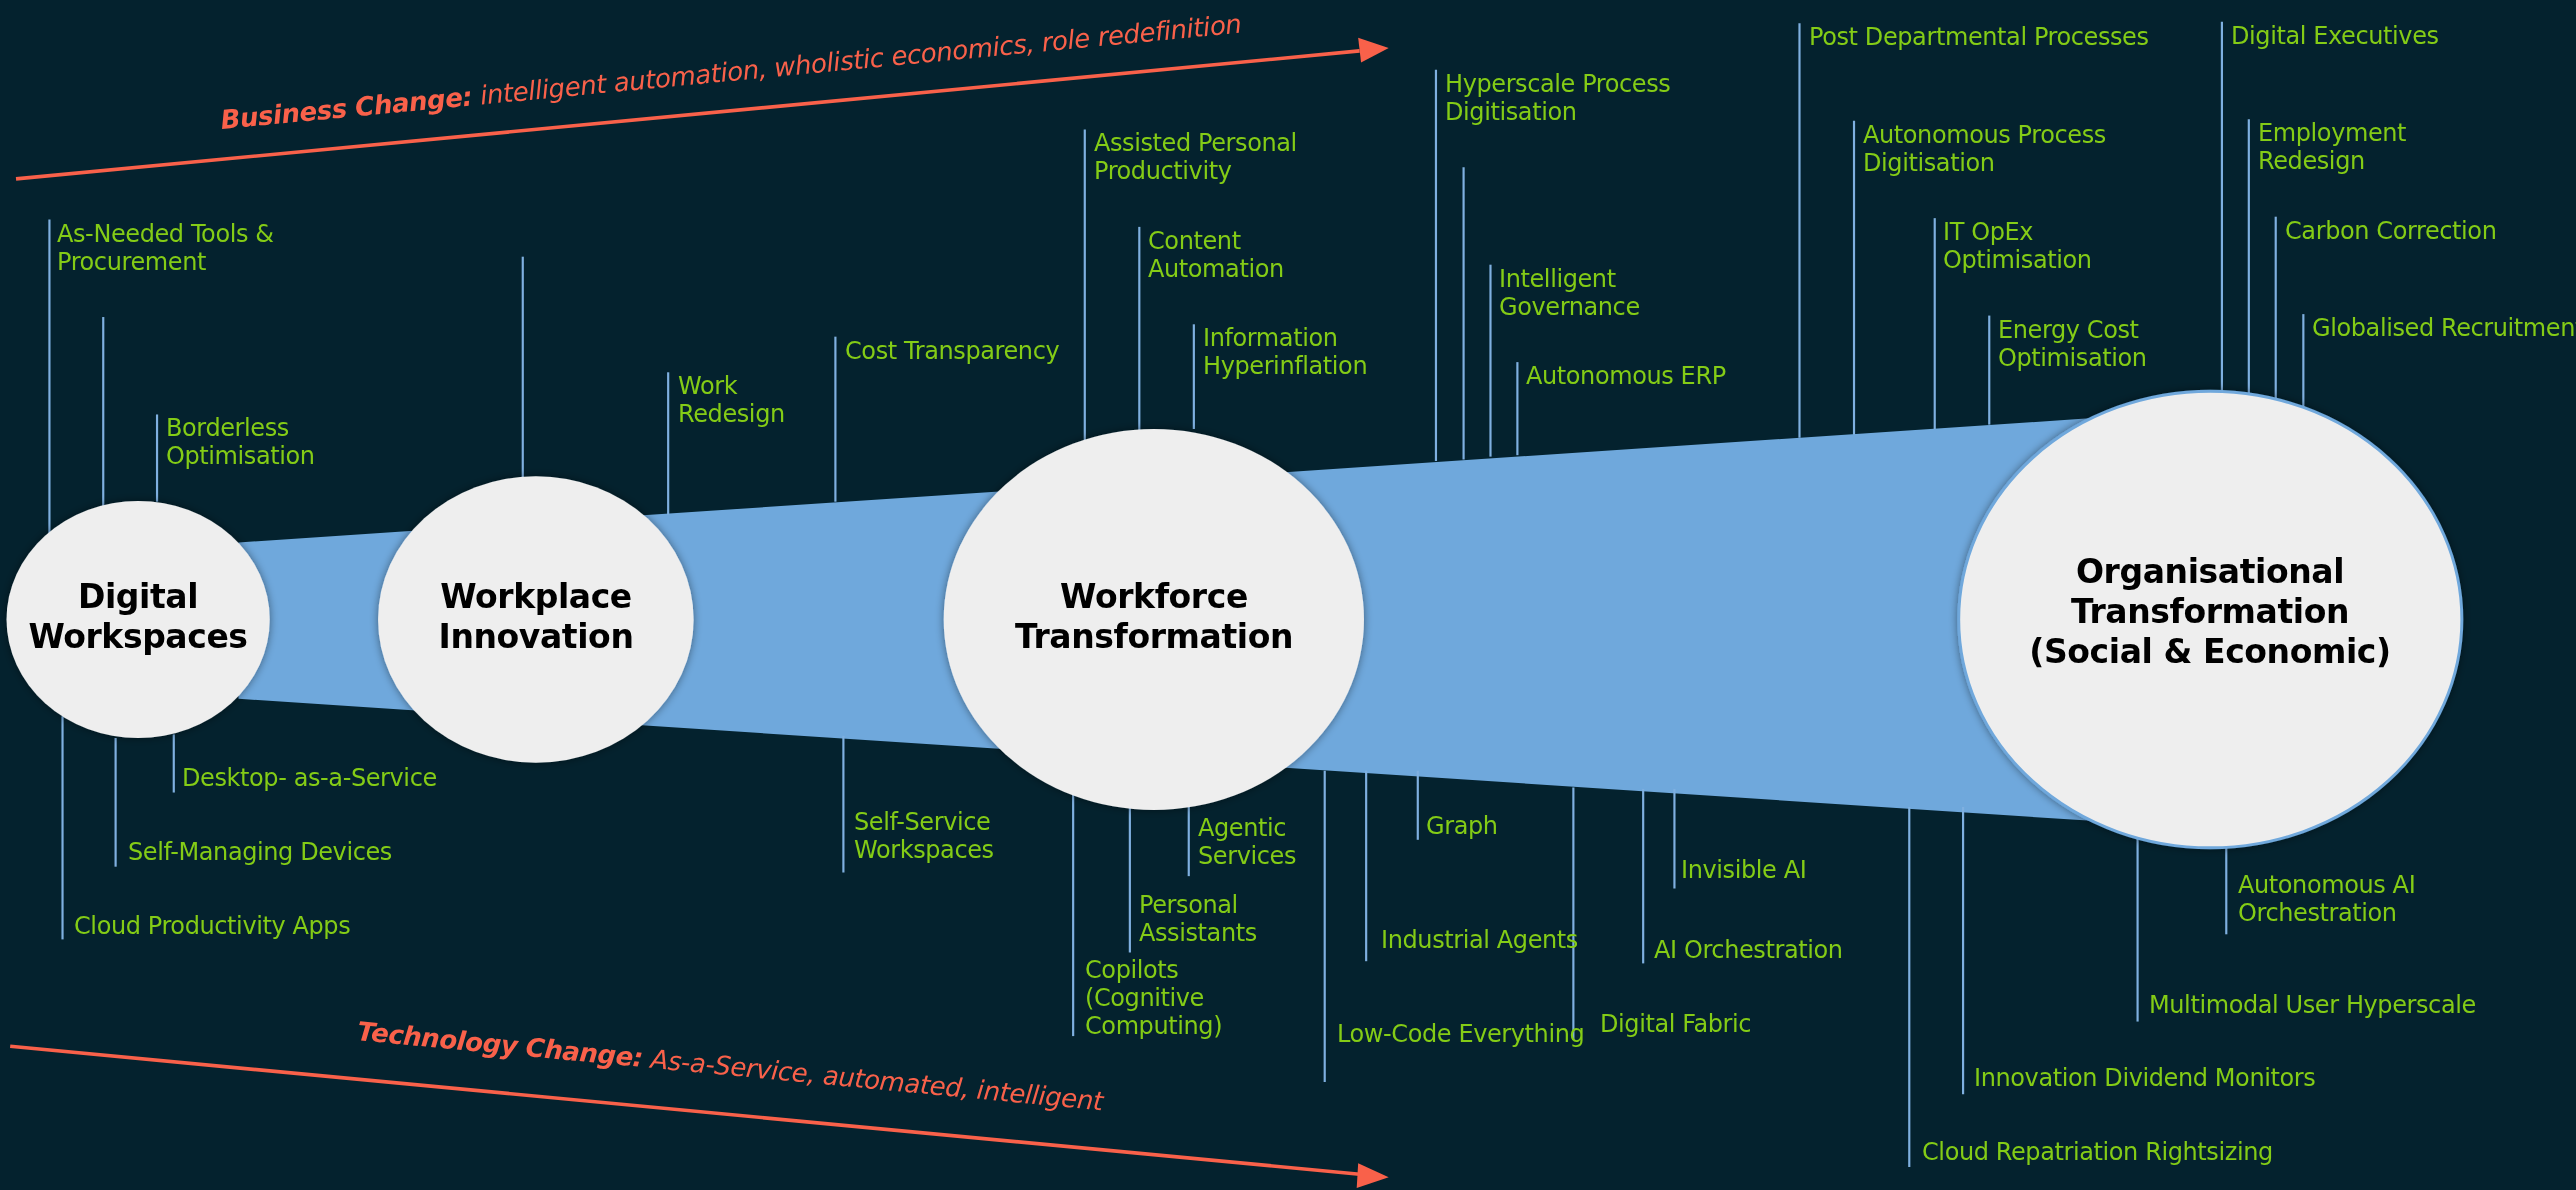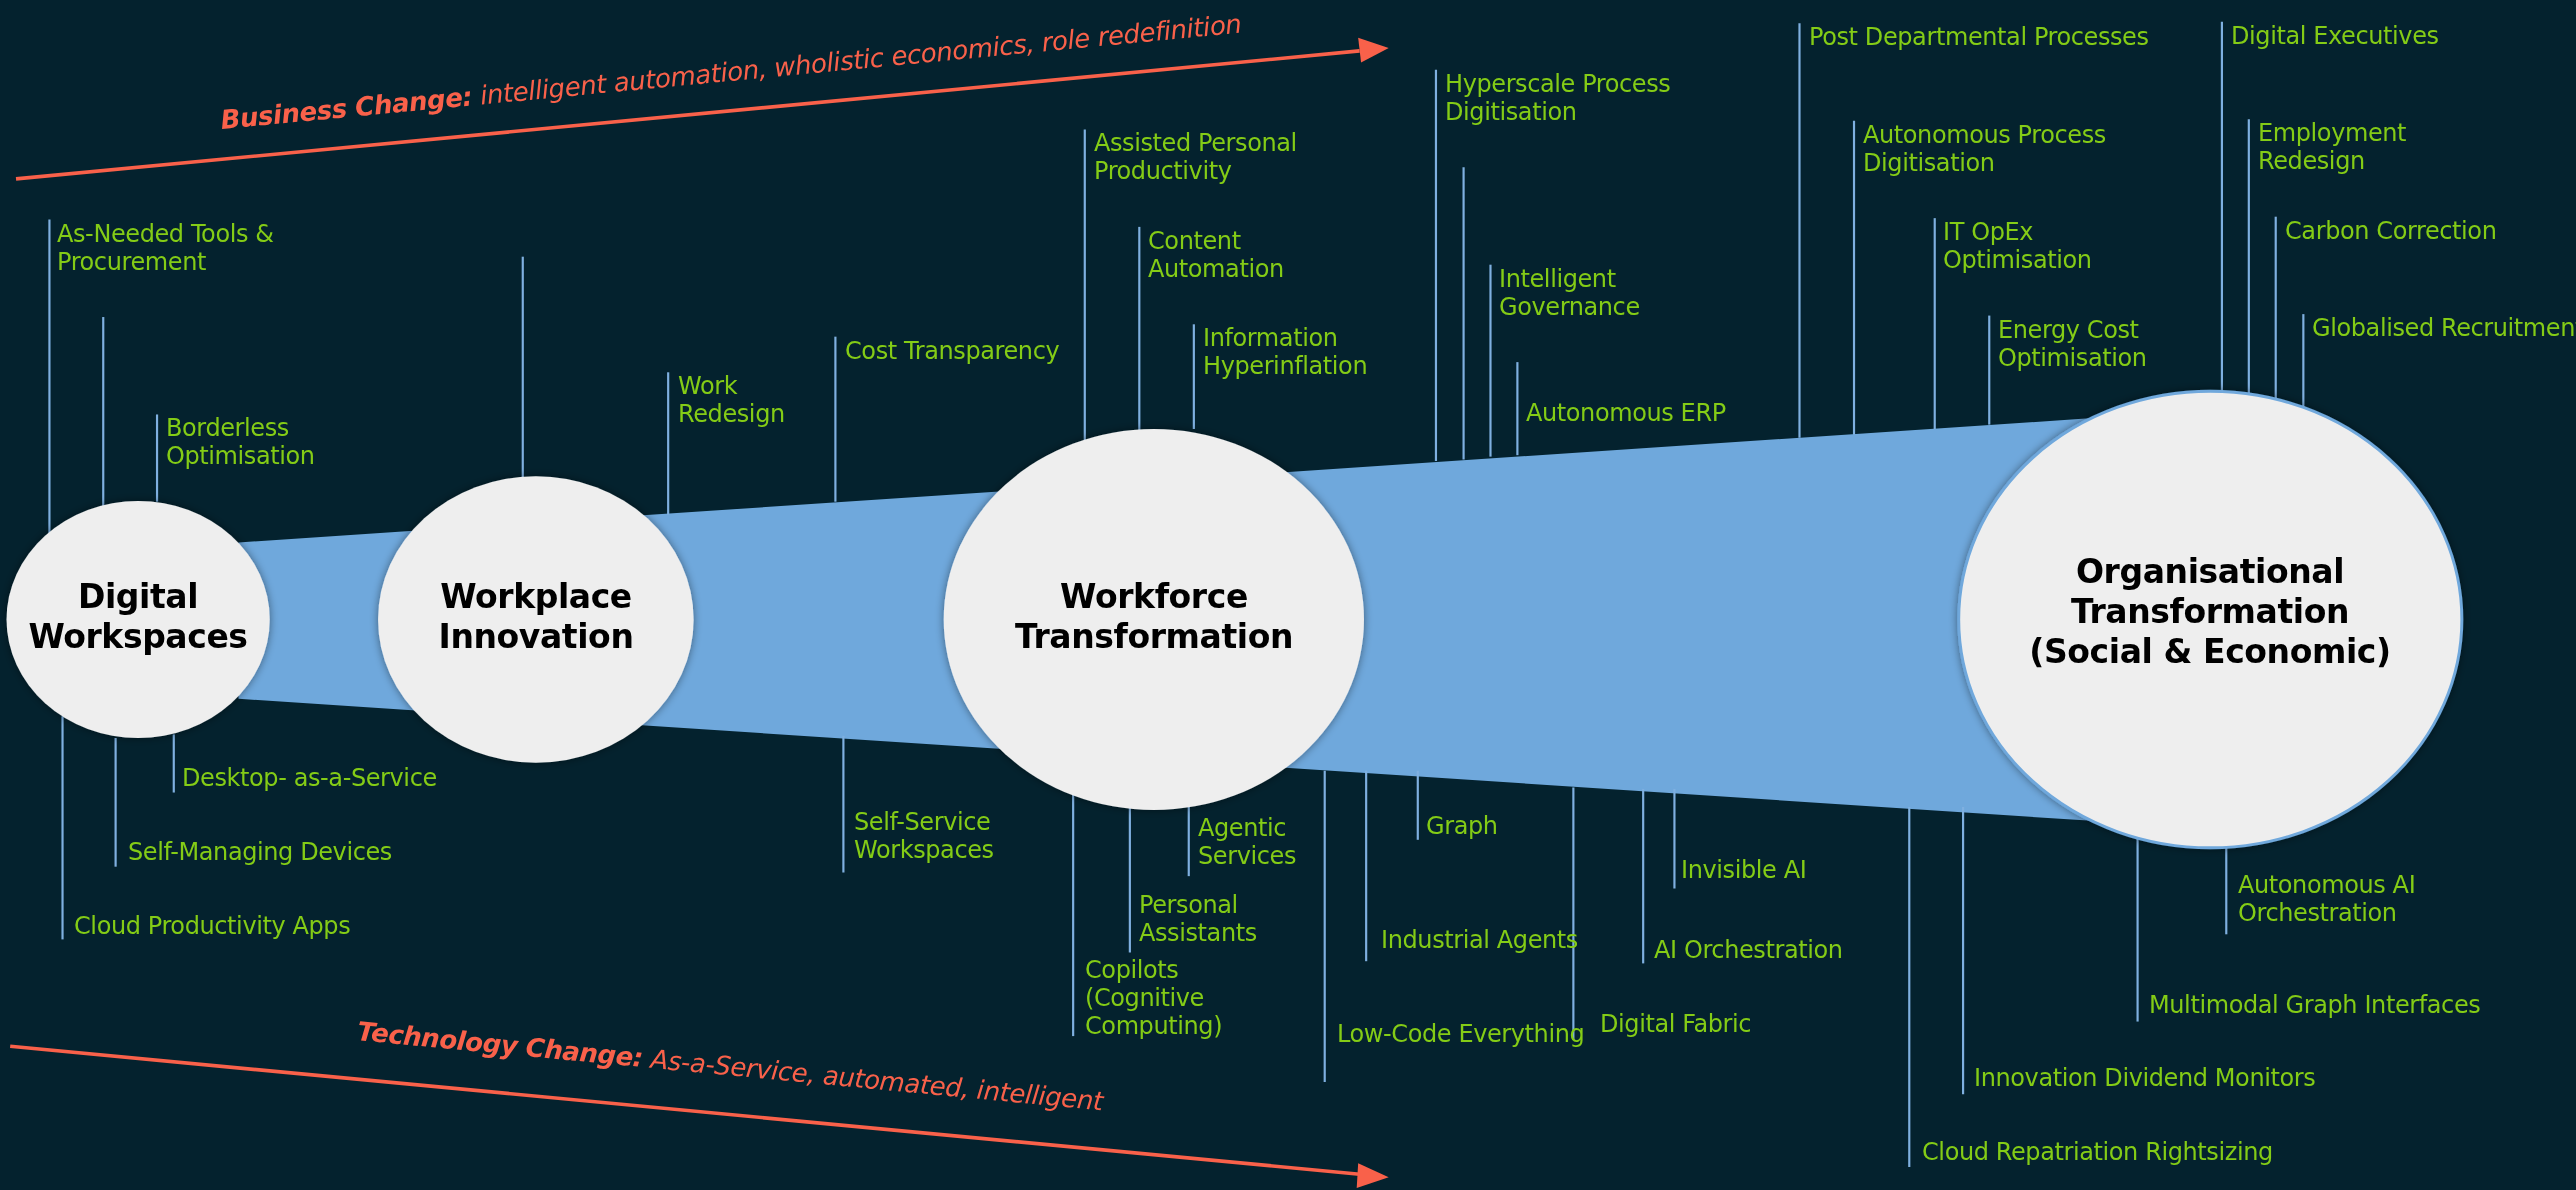--- a/index.html
+++ b/index.html
@@ -104,21 +104,21 @@
   <div class="lbl" style="left:1094px;top:129px;">Assisted Personal
 Productivity</div>
   <div class="lbl" style="left:1148px;top:227px;">Content
 Automation</div>
   <div class="lbl" style="left:1203px;top:324px;">Information
 Hyperinflation</div>
   <div class="lbl" style="left:1445px;top:70px;">Hyperscale Process
 Digitisation</div>
   <div class="lbl" style="left:1499px;top:265px;">Intelligent
 Governance</div>
-  <div class="lbl" style="left:1526px;top:362px;margin-top:37px;">Autonomous ERP</div>
+  <div class="lbl" style="left:1526px;top:362px;">Autonomous ERP</div>
   <div class="lbl" style="left:1809px;top:23px;">Post Departmental Processes</div>
   <div class="lbl" style="left:1863px;top:121px;">Autonomous Process
 Digitisation</div>
   <div class="lbl" style="left:1943px;top:218px;">IT OpEx
 Optimisation</div>
   <div class="lbl" style="left:1998px;top:316px;">Energy Cost
 Optimisation</div>
   <div class="lbl" style="left:2231px;top:22px;">Digital Executives</div>
   <div class="lbl" style="left:2258px;top:119px;">Employment
 Redesign</div>
@@ -138,17 +138,17 @@
 (Cognitive
 Computing)</div>
   <div class="lbl" style="left:1426px;top:812px;">Graph</div>
   <div class="lbl" style="left:1381px;top:926px;">Industrial Agents</div>
   <div class="lbl" style="left:1337px;top:1020px;">Low-Code Everything</div>
   <div class="lbl" style="left:1681px;top:856px;">Invisible AI</div>
   <div class="lbl" style="left:1654px;top:936px;">AI Orchestration</div>
   <div class="lbl" style="left:1600px;top:1010px;">Digital Fabric</div>
   <div class="lbl" style="left:2238px;top:871px;">Autonomous AI
 Orchestration</div>
-  <div class="lbl" style="left:2149px;top:991px;">Multimodal Graph Interfaces</div>
+  <div class="lbl" style="left:2149px;top:991px;">Multimodal User Hyperscale</div>
   <div class="lbl" style="left:1974px;top:1064px;">Innovation Dividend Monitors</div>
   <div class="lbl" style="left:1922px;top:1138px;">Cloud Repatriation Rightsizing</div>
 </div>
 
 
 </body></html>

